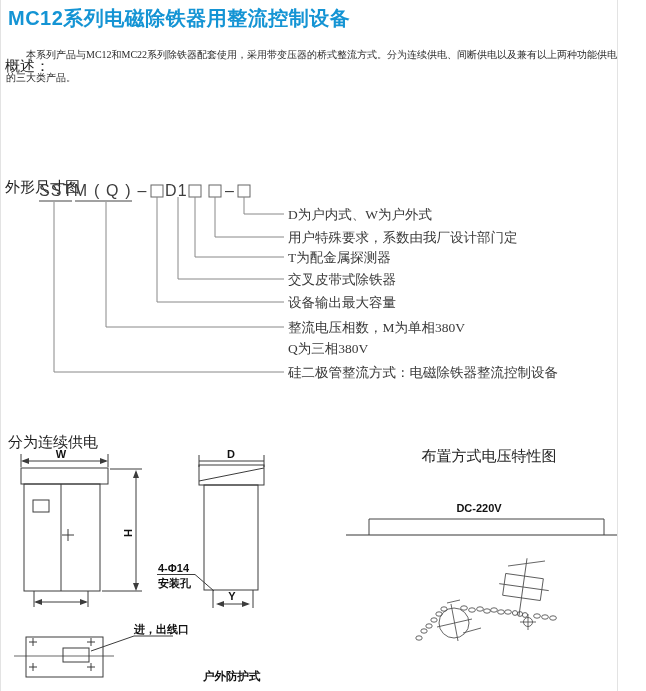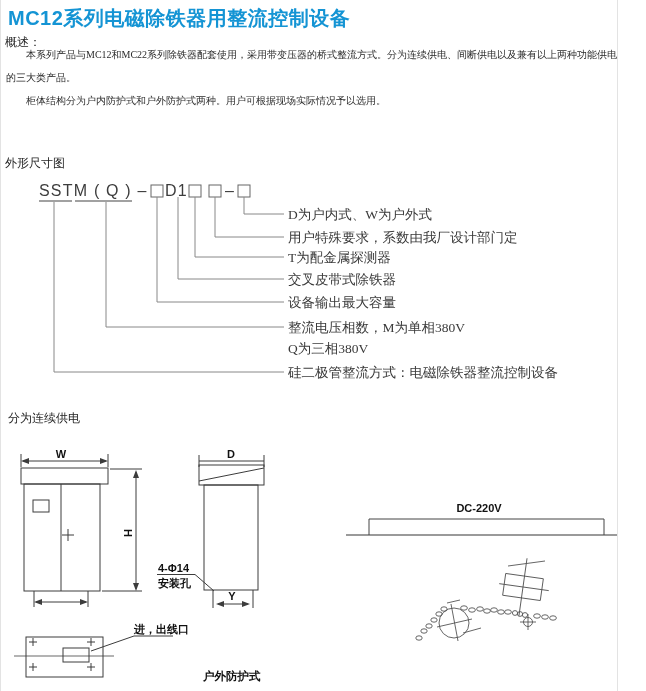--- a/index.html
+++ b/index.html
@@ -6,21 +6,21 @@
   .page{
     position:relative;width:618px;height:691px;background:#ffffff;
     font-family:"Liberation Sans",sans-serif;overflow:hidden;
     border-left:1px solid #e3e3e3;border-right:1px solid #e3e3e3;box-sizing:border-box;
   }
   .doc-title{
     position:absolute;left:7px;top:5px;font-size:20px;font-weight:bold;
     letter-spacing:.5px;color:#1494d4;white-space:nowrap;
   }
   .sec-heading{
-    position:absolute;font-size:12px;color:#1f1f1f;white-space:nowrap;
+    position:absolute;font-size:15px;color:#1f1f1f;white-space:nowrap;margin-top:23px;
   }
   .overview-heading{left:4px;top:34px;}
   .model-heading{left:4px;top:155px;}
   .dim-heading{left:7px;top:410px;}
   .volt-heading{left:330px;top:424px;width:316px;text-align:center;}
   .paras{
     position:absolute;left:5px;top:43px;width:637px;
     font-family:"Liberation Serif",serif;font-size:10px;line-height:23px;color:#2b2b2b;
   }
   .paras p{margin:0;text-indent:2em;}
@@ -40,21 +40,20 @@
 <body>
 
 <div class="page">
 
   <div class="doc-title">MC12系列电磁除铁器用整流控制设备</div>
 
   <div class="sec-heading overview-heading">概述：</div>
 
   <div class="paras">
     <p>本系列产品与MC12和MC22系列除铁器配套使用，采用带变压器的桥式整流方式。分为连续供电、间断供电以及兼有以上两种功能供电方式的三大类产品。</p>
-    <p>柜体结构分为户内防护式和户外防护式两种。用户可根据现场实际情况予以选用。</p>
   </div>
 
   <div class="sec-heading model-heading">外形尺寸图</div>
 
   <svg class="model-svg" width="646" height="216" viewBox="0 0 646 216">
     <g>
       <text class="code-txt" x="38" y="21">SSTM ( Q ) –</text>
       <rect x="150" y="10" width="12" height="12" fill="none" stroke="#666"></rect>
       <text class="code-txt" x="164" y="21">D1</text>
       <rect x="188" y="10" width="12" height="12" fill="none" stroke="#666"></rect>
@@ -78,20 +77,21 @@
       <text class="lbl-txt" x="287" y="87">T为配金属探测器</text>
       <text class="lbl-txt" x="287" y="109">交叉皮带式除铁器</text>
       <text class="lbl-txt" x="287" y="132">设备输出最大容量</text>
       <text class="lbl-txt" x="287" y="157">整流电压相数，M为单相380V</text>
       <text class="lbl-txt" x="287" y="178">Q为三相380V</text>
       <text class="lbl-txt" x="287" y="202">硅二极管整流方式：电磁除铁器整流控制设备</text>
     </g>
   </svg>
 
   <div class="sec-heading dim-heading">分为连续供电</div>
+  <div class="sec-heading volt-heading">布置方式电压特性图</div>
 
   <svg class="fig-dim" width="330" height="291" viewBox="0 0 330 291">
 
     <g>
       <text class="dim-txt" x="60" y="58" text-anchor="middle">W</text>
       <path class="fig-line" d="M20,54 V67 M107,54 V67 M22,61 H105"></path>
       <path d="M20,61 L28,58 L28,64 Z M107,61 L99,58 L99,64 Z" fill="#3c3c3c"></path>
       <rect class="fig-line" x="20" y="68" width="87" height="16"></rect>
       <rect class="fig-line" x="23" y="84" width="76" height="107"></rect>
       <rect class="fig-line" x="32" y="100" width="16" height="12"></rect>

